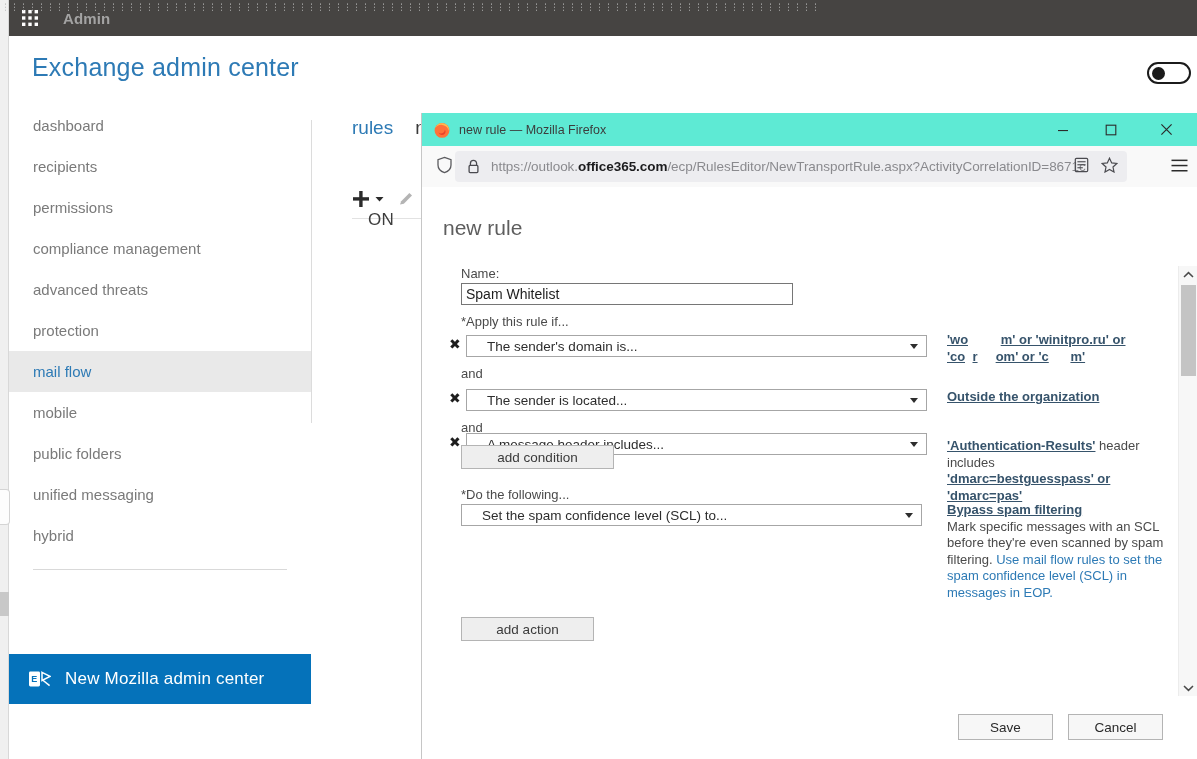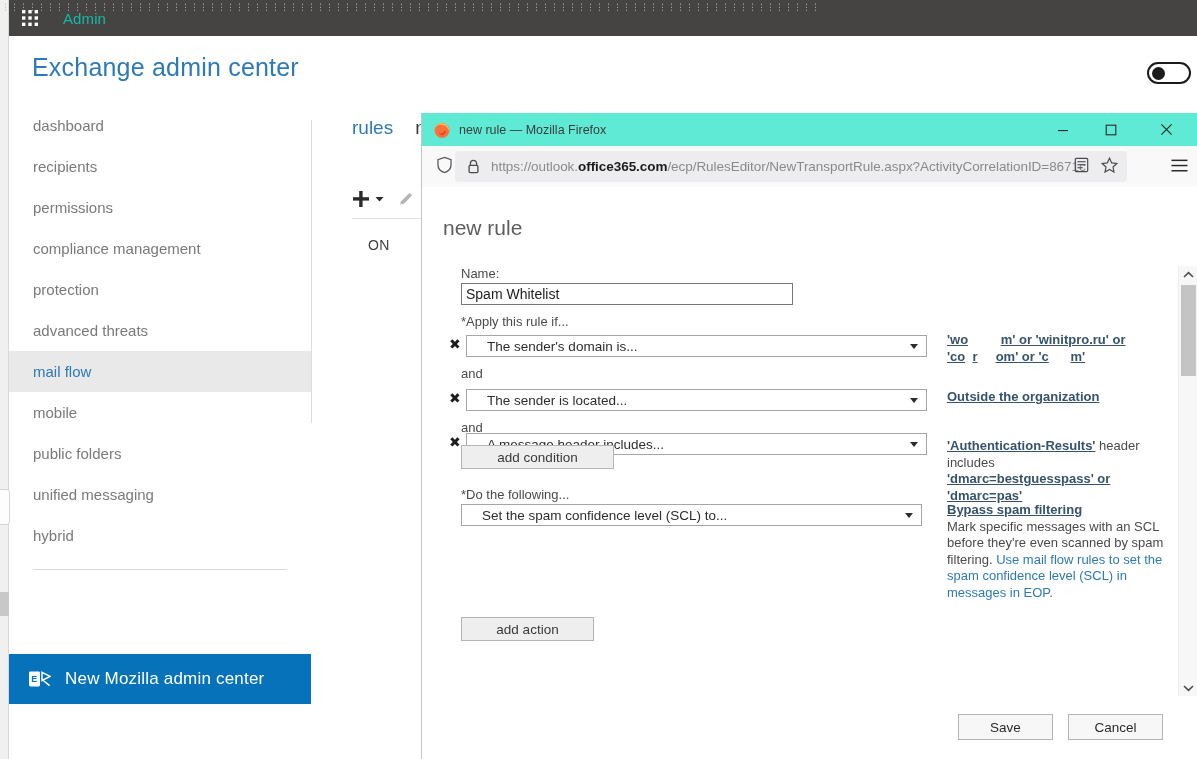--- a/index.html
+++ b/index.html
@@ -39,21 +39,21 @@
     display: flex; align-items: center;
     z-index: 10;
   }
   #waffle {
     width: 42px; height: 36px;
     display: flex; align-items: center; justify-content: center;
     cursor: pointer;
   }
   #waffle svg { display: block; }
   #suite-title {
-    color: #14b8a6; font-size: 15px; font-weight: normal;
+    color: #a3a3a3; font-size: 15px; font-weight: bold;
     margin-left: 12px; letter-spacing: .1px;
   }
 
   
   #eac-body {
     position: absolute; left: 9px; top: 36px; right: 0; bottom: 0;
     background: #ffffff;
   }
   #eac-title {
     position: absolute; left: 23px; top: 17px;
@@ -121,22 +121,22 @@
   #toolbar {
     position: absolute; left: 40px; top: 76px; height: 36px;
     display: flex; align-items: center;
   }
   #toolbar .tb { margin-right: 13px; cursor: pointer; display:flex; align-items:center;}
   #toolbar-rule {
     position: absolute; left: 40px; top: 113px; right: 0; height: 1px;
     background: #e2e2e2;
   }
   #on-header {
-    position: absolute; left: 56px; top: 132px;
-    font-size: 14px; color: #3d3d3d; letter-spacing: .4px;
+    position: absolute; left: 56px; top: 105px;
+    font-size: 17px; color: #3d3d3d; letter-spacing: .4px;
   }
 
   
   #fx-win {
     position: absolute; left: 421px; top: 113px;
     width: 776px; height: 646px;
     background: #ffffff;
     border-left: 1px solid #c6c6c6;
     z-index: 40;
     overflow: hidden;
@@ -334,24 +334,24 @@
     <div class="nav-item">
         <span>recipients</span>
       </div>
     <div class="nav-item">
         <span>permissions</span>
       </div>
     <div class="nav-item">
         <span>compliance management</span>
       </div>
     <div class="nav-item">
+        <span>advanced threats</span>
+      </div>
+    <div class="nav-item">
         <span>protection</span>
-      </div>
-    <div class="nav-item">
-        <span>advanced threats</span>
       </div>
     <div class="nav-item active">
         <span>mail flow</span>
       </div>
     <div class="nav-item">
         <span>mobile</span>
       </div>
     <div class="nav-item">
         <span>public folders</span>
       </div>

